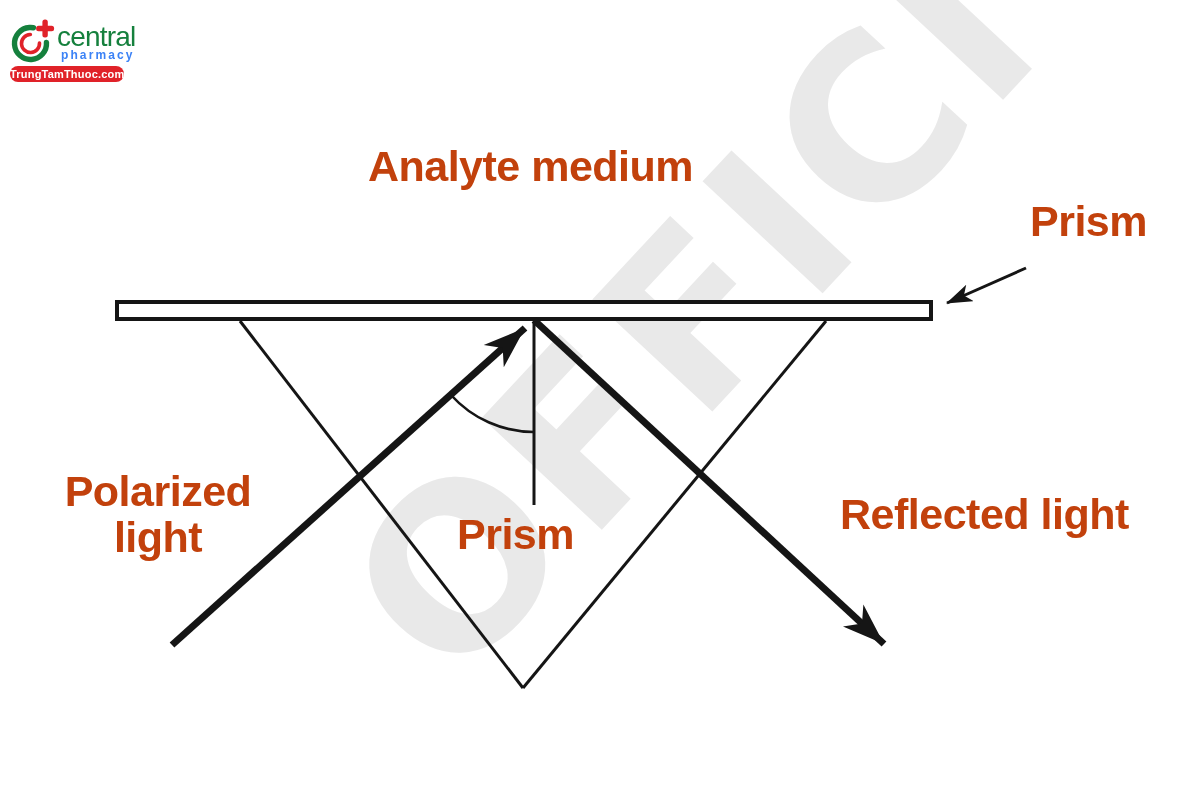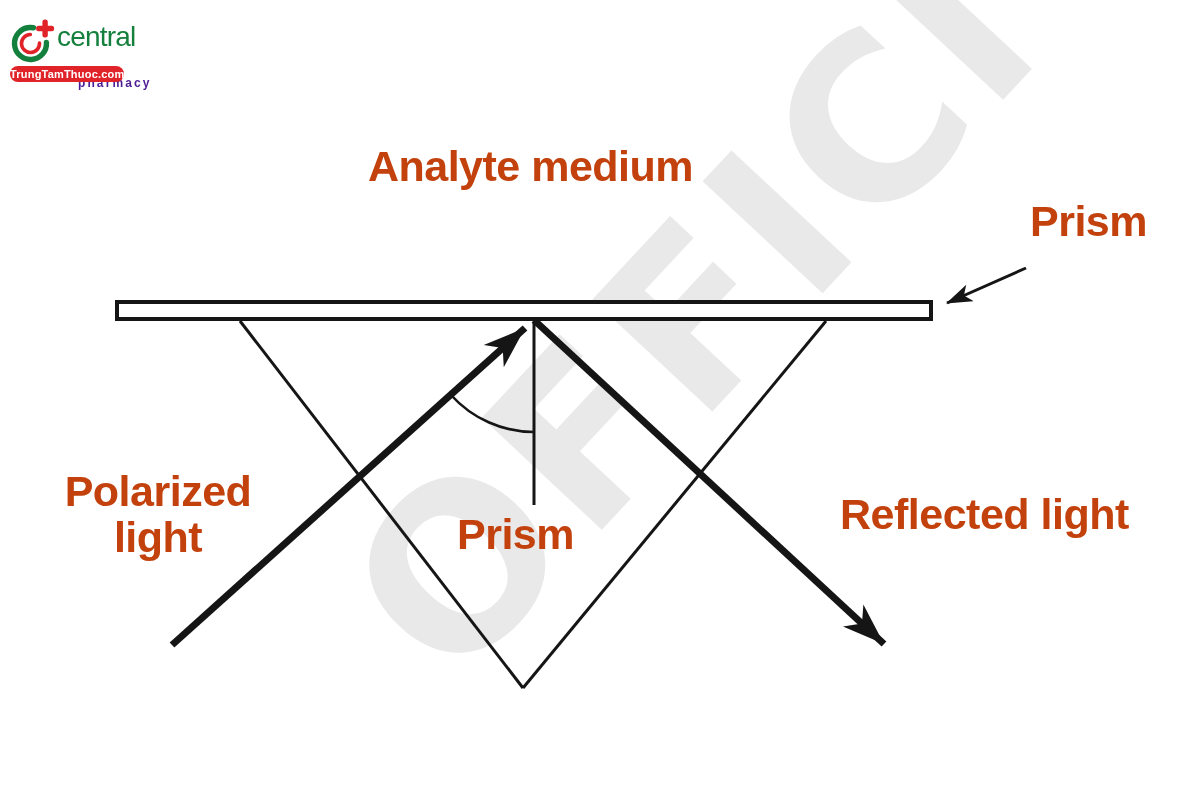--- a/index.html
+++ b/index.html
@@ -83,28 +83,27 @@
     left: 57px;
     top: 23px;
     font-size: 28px;
     font-weight: normal;
     letter-spacing: -0.8px;
     color: #15803d;
     line-height: 1;
   }
   .logo-tagline {
     position: absolute;
-    left: 78px;
+    left: 61px;
     top: 49px;
     font-size: 12px;
     font-weight: bold;
     letter-spacing: 2.1px;
-    color: #4c1d95;
+    color: #3b82f6;
     line-height: 1;
-    margin-top: 28px;
   }
   .logo-badge {
     position: absolute;
     left: 10px;
     top: 66px;
     width: 114px;
     height: 16px;
     background: #e02229;
     border-radius: 9px;
     color: #ffffff;

